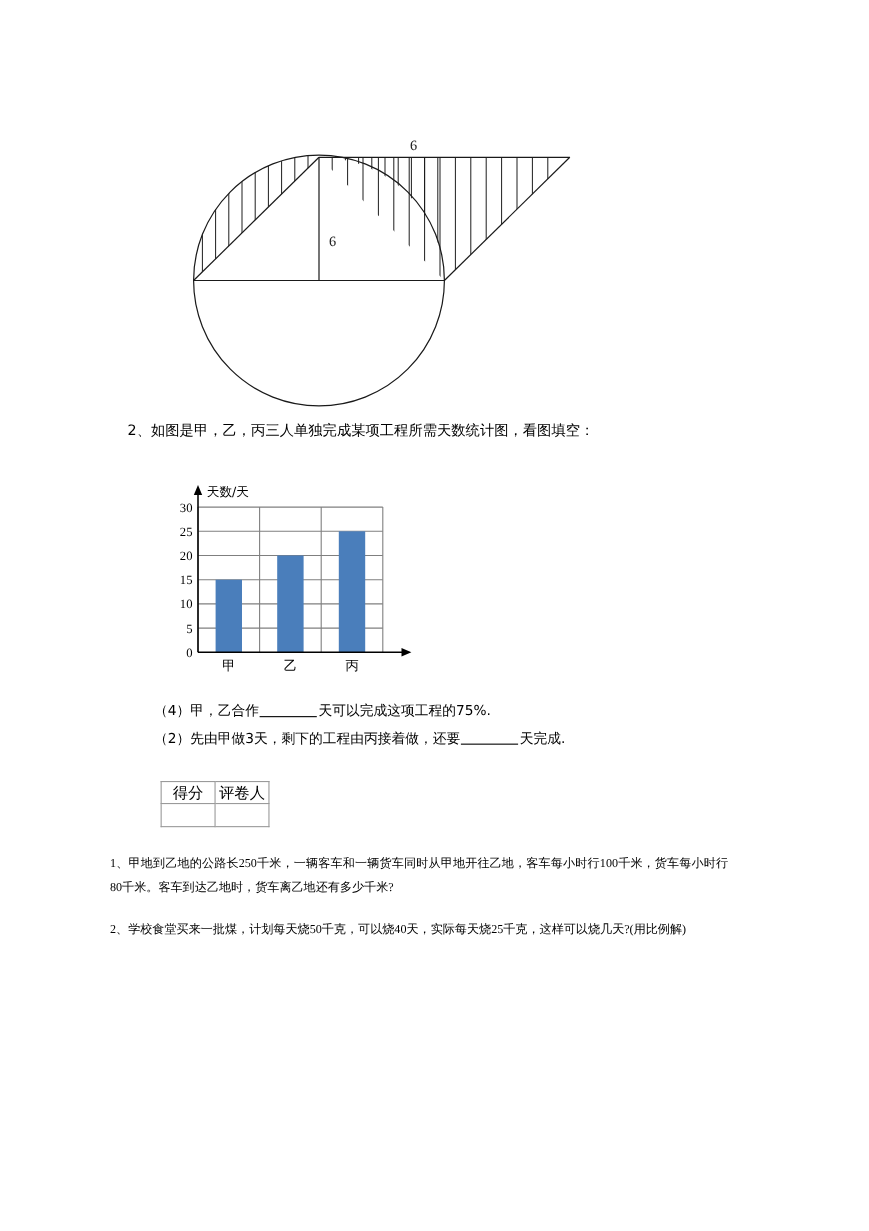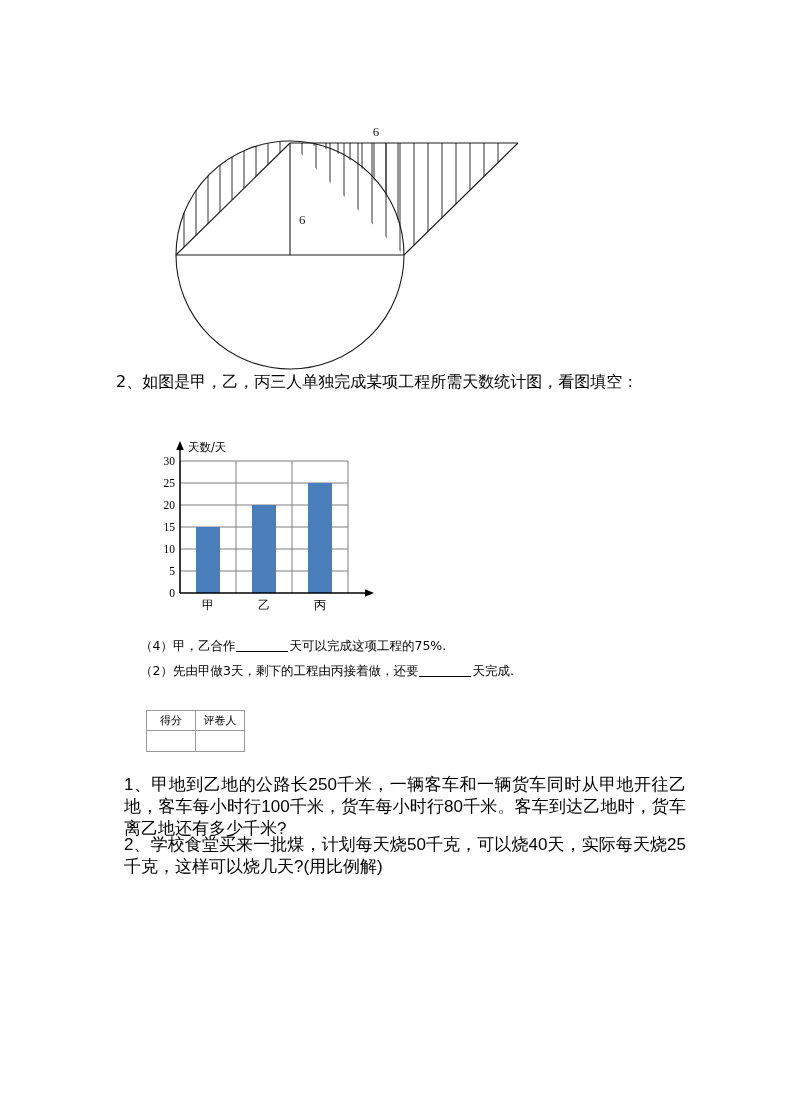--- a/index.html
+++ b/index.html
@@ -31,23 +31,23 @@
     top: 100px;
     width: 400px;
     height: 290px;
   }
   .figure-geometry svg { display: block; }
 
   
   .q2-prompt {
     position: absolute;
     left: 116px;
-    top: 372px;
+    top: 382px;
     width: 600px;
-    font-size: 16px;
+    font-size: 13px;
     line-height: 20px;
     font-family: "DejaVu Sans", "Liberation Sans", sans-serif;
   }
 
   
   .figure-chart {
     position: absolute;
     left: 152px;
     top: 432px;
     width: 250px;
@@ -80,46 +80,46 @@
     position: absolute;
     left: 146px;
     top: 710px;
     border-collapse: collapse;
   }
   .score-box td {
     border: 1px solid #9a9a9a;
     width: 44px;
     height: 19px;
     text-align: center;
-    font-size: 11px;
+    font-size: 14px;
     font-family: "DejaVu Sans", "Liberation Sans", sans-serif;
     padding: 0 2px;
   }
   .score-box td.blank-cell { height: 20px; }
 
   
   .section-heading {
     position: absolute;
     left: 238px;
     top: 740px;
     font-size: 14px;
     font-weight: bold;
     font-family: "DejaVu Sans", "Liberation Sans", sans-serif;
     letter-spacing: 0.2px;
     white-space: nowrap;
   }
 
   
   .problem {
     position: absolute;
-    left: 124px;
+    left: 100px;
     width: 562px;
-    font-size: 17px;
+    font-size: 11px;
     line-height: 22px;
-    font-family: Liberation Sans, sans-serif;
+    font-family: Liberation Serif, serif;
     text-align: justify;
   }
   .problem-1 { top: 774px; }
   .problem-2 { top: 834px; }
   .problem-3 { top: 894px; }
 </style>
 </head>
 <body>
 
 <div class="page">

